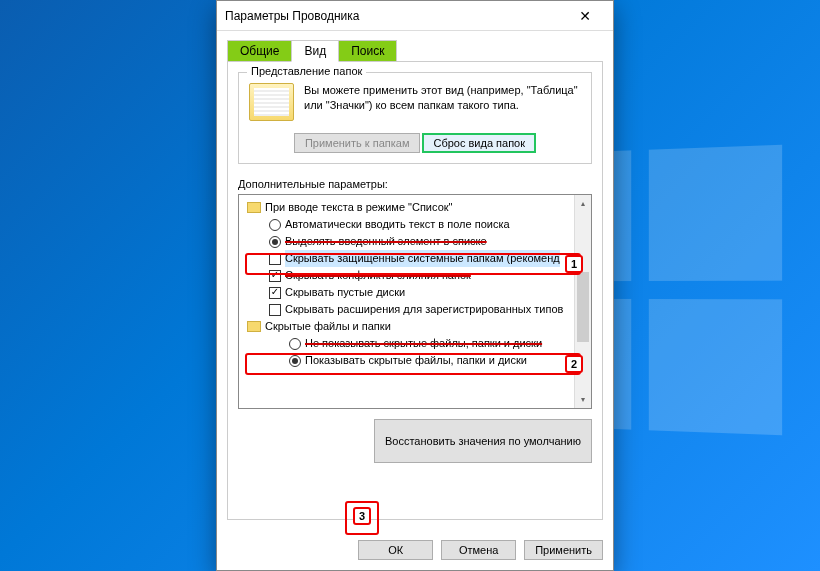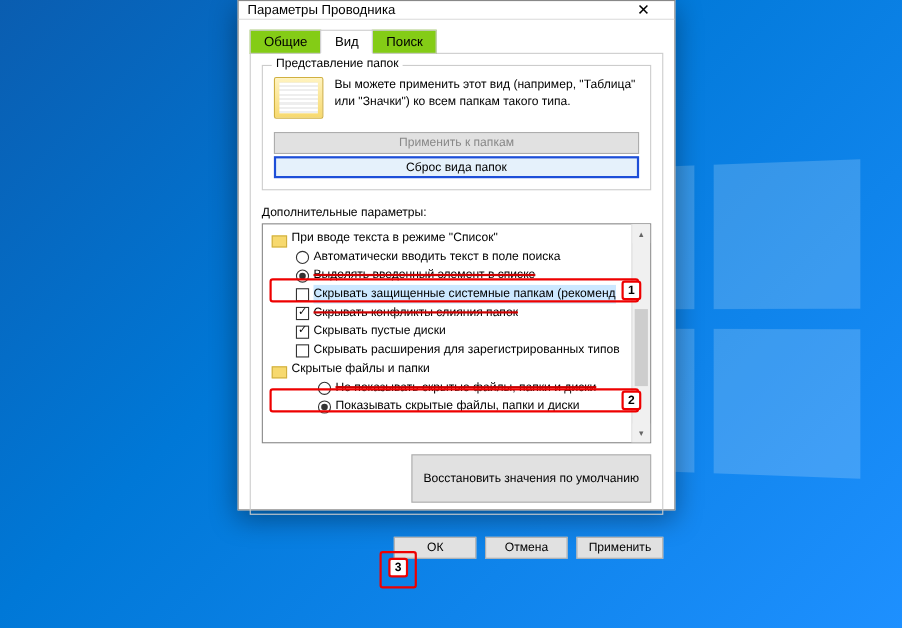--- a/index.html
+++ b/index.html
@@ -19,21 +19,21 @@
   width: 280px; height: 280px;
   display: grid; grid-template-columns: 1fr 1fr; grid-template-rows: 1fr 1fr;
   gap: 18px;
   transform: perspective(800px) rotateY(-12deg);
   opacity: 0.35;
 }
 .win-logo div { background: rgba(255,255,255,0.5); }
 
 .dialog {
   position: absolute; left: 216px; top: 0;
-  width: 398px; height: 464px;
+  width: 398px; height: 571px;
   background: #fff; border: 1px solid #888;
   box-shadow: 0 8px 24px rgba(0,0,0,0.4);
   display: flex; flex-direction: column;
 }
 .titlebar {
   height: 30px; display: flex; align-items: center;
   padding: 0 8px; border-bottom: 1px solid #ddd;
 }
 .titlebar .title { flex: 1; font-size: 12px; }
 .titlebar .close { width: 40px; text-align: center; font-size: 14px; font-family: sans-serif; cursor: default; }
@@ -62,39 +62,39 @@
   width: 45px; height: 38px; flex-shrink: 0;
   background: linear-gradient(#fff3c0, #f7d96e);
   border: 1px solid #d0b040; position: relative;
   border-radius: 2px;
 }
 .folder-icon::after {
   content: ""; position: absolute; left: 4px; top: 4px; right: 4px; bottom: 4px;
   background: repeating-linear-gradient(#fff, #fff 2px, #eee 2px, #eee 4px);
 }
 .gb-text { font-size: 11px; line-height: 1.35; flex: 1; }
-.gb-buttons { display: flex; gap: 2px; margin-top: 12px; justify-content: center; flex-direction: column; }
+.gb-buttons { display: flex; gap: 2px; margin-top: 12px; justify-content: center; }
 .btn {
   font-size: 11px; padding: 3px 10px;
   background: #e1e1e1; border: 1px solid #adadad;
   min-width: 70px; text-align: center;
 }
 .btn.disabled { color: #888; }
-.btn.highlight { border: 2px solid #1d4ed8; background: #e5f1fb; padding: 2px 9px; }
+.btn.highlight { border: 2px solid #22c55e; background: #e5f1fb; padding: 2px 9px; }
 .section-label { font-size: 11px; margin-bottom: 4px; }
 .tree-wrap {
   border: 1px solid #888; flex: 1; display: flex;
   position: relative; min-height: 200px; max-height: 215px;
 }
 .tree {
   flex: 1; padding: 4px 2px; font-size: 11px; overflow: hidden;
   line-height: 1.55;
 }
 .tree .row { display: flex; align-items: center; gap: 4px; white-space: nowrap; }
-.tree .ind1 { padding-left: 6px; align-items: flex-end; }
+.tree .ind1 { padding-left: 6px; }
 .tree .ind2 { padding-left: 28px; }
 .tree .ind3 { padding-left: 48px; }
 .folder-mini {
   width: 14px; height: 11px; background: #f7d96e; border: 1px solid #d0b040;
   flex-shrink: 0;
 }
 .cb, .rb {
   width: 12px; height: 12px; border: 1px solid #333; background: #fff;
   flex-shrink: 0; display: inline-flex; align-items: center; justify-content: center;
   font-size: 9px; line-height: 1;

